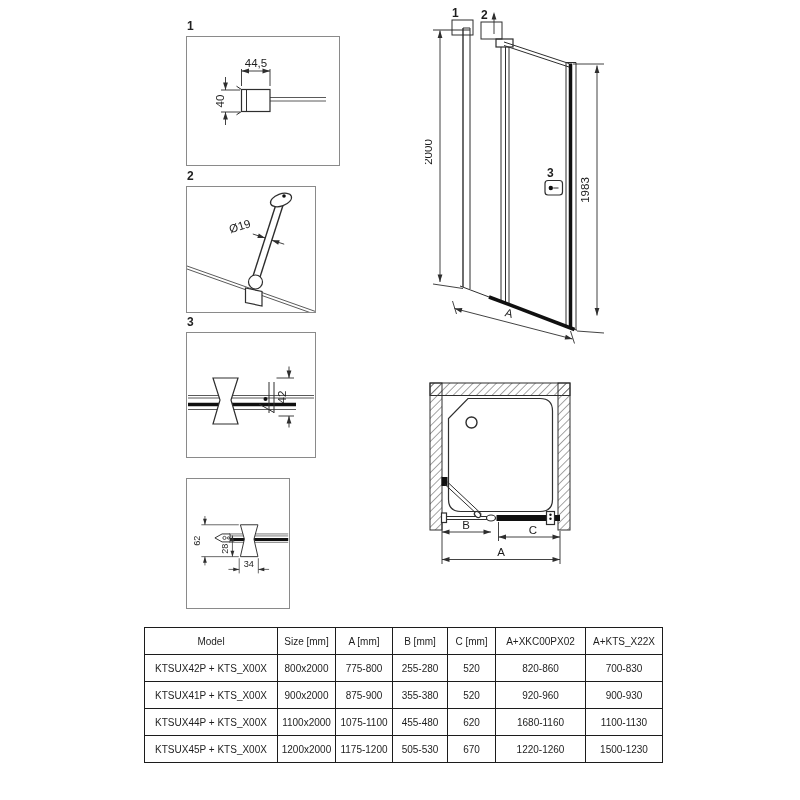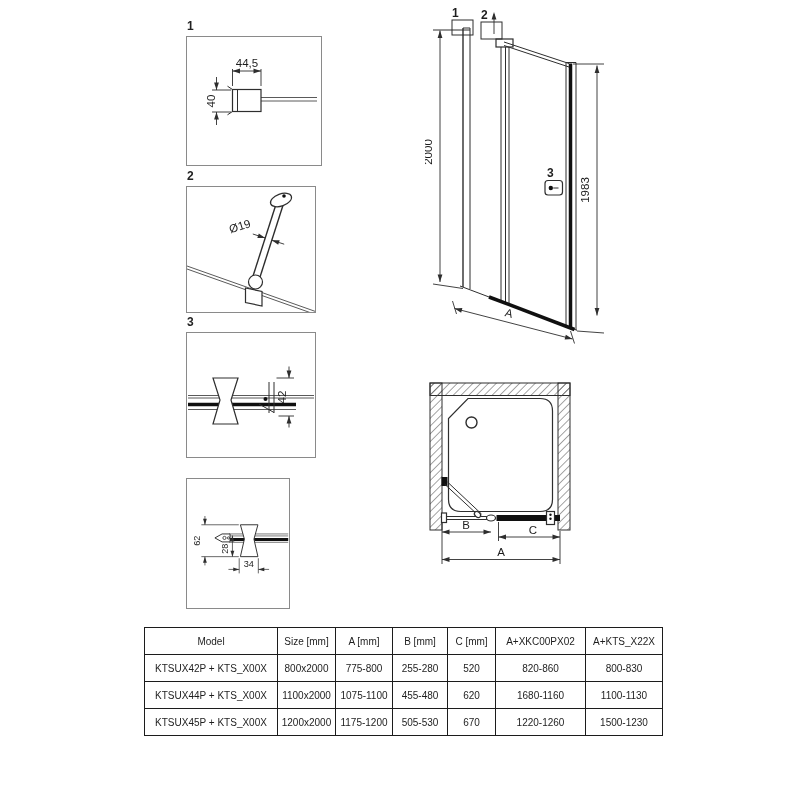--- a/index.html
+++ b/index.html
@@ -30,21 +30,21 @@
 
 <div class="page">
 
   <svg width="0" height="0" style="position:absolute" aria-hidden="true">
     <defs>
         <path id="arr" d="M0 0 L7.5 -2.4 L7.5 2.4 Z"></path>
       </defs>
   </svg>
 
   <div class="fig-label" style="left:187px;top:20px;">1</div>
-  <div class="detail-box" style="left:186px;top:36px;width:136px;height:130px;">
+  <div class="detail-box" style="left:186px;top:36px;width:154px;height:130px;">
     <svg viewBox="187 37 128 128">
       <g>
         <path class="glass" d="M258 97.5 H314"></path>
           <path class="glass" d="M258 101 H314"></path>
       </g>
       <g>
         <rect class="fillw" x="229.5" y="89.5" width="28.5" height="22"></rect>
         <path class="ln" d="M229.5 89.5 L224.5 86.2"></path>
           <path class="ln" d="M229.5 111.5 L224.5 114.8"></path>
         <path class="ln" d="M234.5 89.5 V111.5"></path>
@@ -308,21 +308,30 @@
         </tr>
       </thead>
       <tbody>
         <tr>
           <td>KTSUX42P + KTS_X00X</td>
           <td>800x2000</td>
           <td>775-800</td>
           <td>255-280</td>
           <td>520</td>
           <td>820-860</td>
-          <td>800-830</td>
+          <td>700-830</td>
+        </tr>
+        <tr>
+          <td>KTSUX41P + KTS_X00X</td>
+          <td>900x2000</td>
+          <td>875-900</td>
+          <td>355-380</td>
+          <td>520</td>
+          <td>920-960</td>
+          <td>900-930</td>
         </tr>
         <tr>
           <td>KTSUX44P + KTS_X00X</td>
           <td>1100x2000</td>
           <td>1075-1100</td>
           <td>455-480</td>
           <td>620</td>
           <td>1680-1160</td>
           <td>1100-1130</td>
         </tr>

